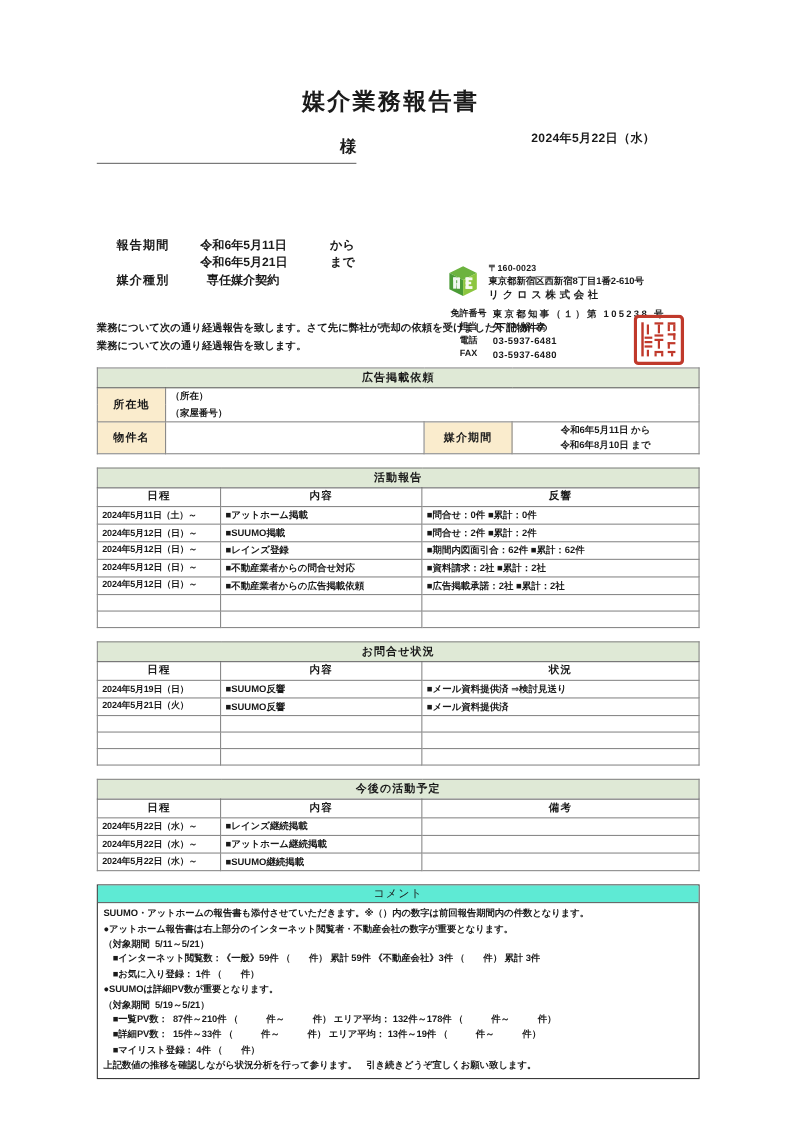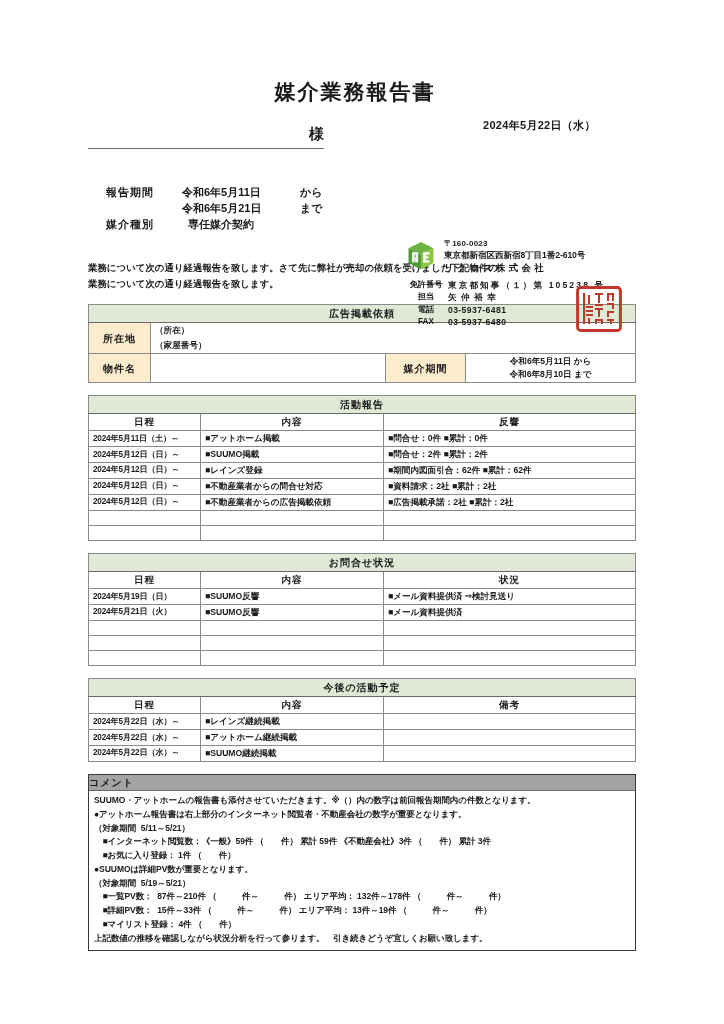--- a/index.html
+++ b/index.html
@@ -148,23 +148,24 @@
   .cell-blank { height: 15px; }
   .two-line { line-height: 1.45; text-align: center; }
   .pad-l { padding-left: 6px; }
 
   
   .comment-wrap {
     margin-top: 12px;
     border: 1.4px solid #3a3a3a;
   }
   .comment-head {
-    background: #a3a3a3;
+    background: #5eead4;
+    text-align: center;
     font-size: 10px;
-    font-weight: bold;
+    font-weight: normal;
     letter-spacing: 1px;
     border-bottom: 0.8px solid #6a6a6a;
     height: 16px;
     line-height: 16px;
   }
   .comment-body { padding: 3px 5px 5px 5px; }
   .cline {
     font-size: 8.5px;
     font-weight: bold;
     line-height: 1.62;
@@ -263,21 +264,21 @@
           <rect x="36" y="17" width="2" height="6"></rect>
           <rect x="31" y="25" width="7" height="2"></rect>
           <rect x="31" y="25" width="2" height="6"></rect>
           <rect x="31" y="33" width="7" height="2"></rect>
           <rect x="34" y="35" width="2" height="3"></rect>
         </g>
       </svg>
     </div>
   </div>
 
-  <div style="margin-top:36px;">
+  <div style="margin-top:66px;">
     <table style="border-collapse:collapse;">
       <tbody>
           <tr>
         <td style="width:78px;font-size:11px;font-weight:bold;letter-spacing:1px;padding:0 0 1px 18px;">報告期間</td>
         <td style="width:120px;font-size:11px;font-weight:bold;padding:0 0 1px 16px;">令和6年5月11日</td>
         <td style="font-size:11px;font-weight:bold;padding:0 0 1px 14px;">から</td>
       </tr>
       <tr>
         <td></td>
         <td style="font-size:11px;font-weight:bold;padding:0 0 1px 16px;">令和6年5月21日</td>

